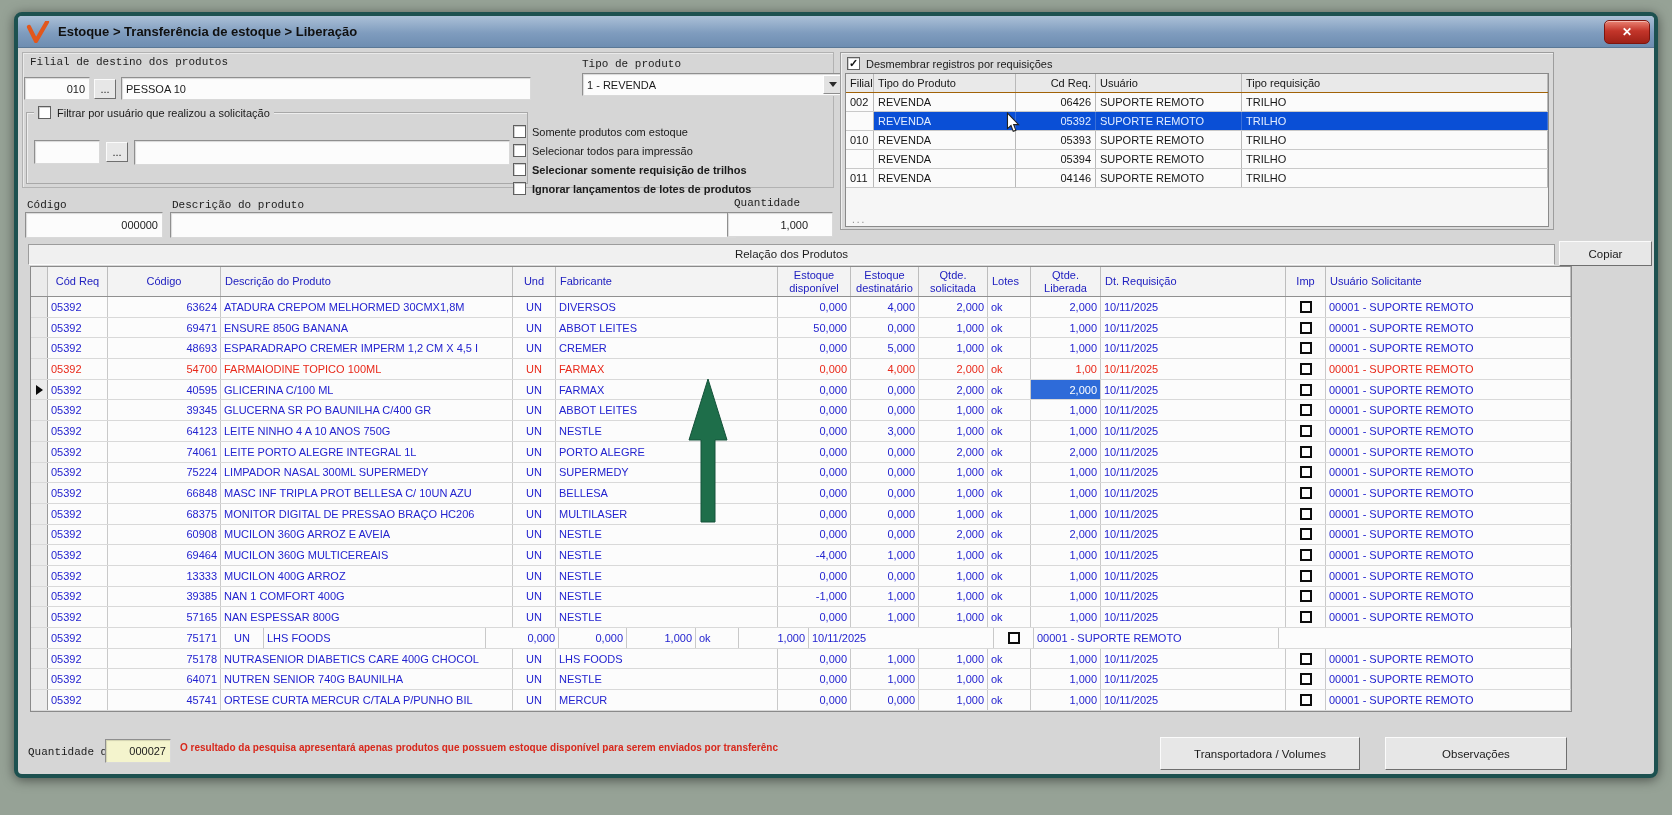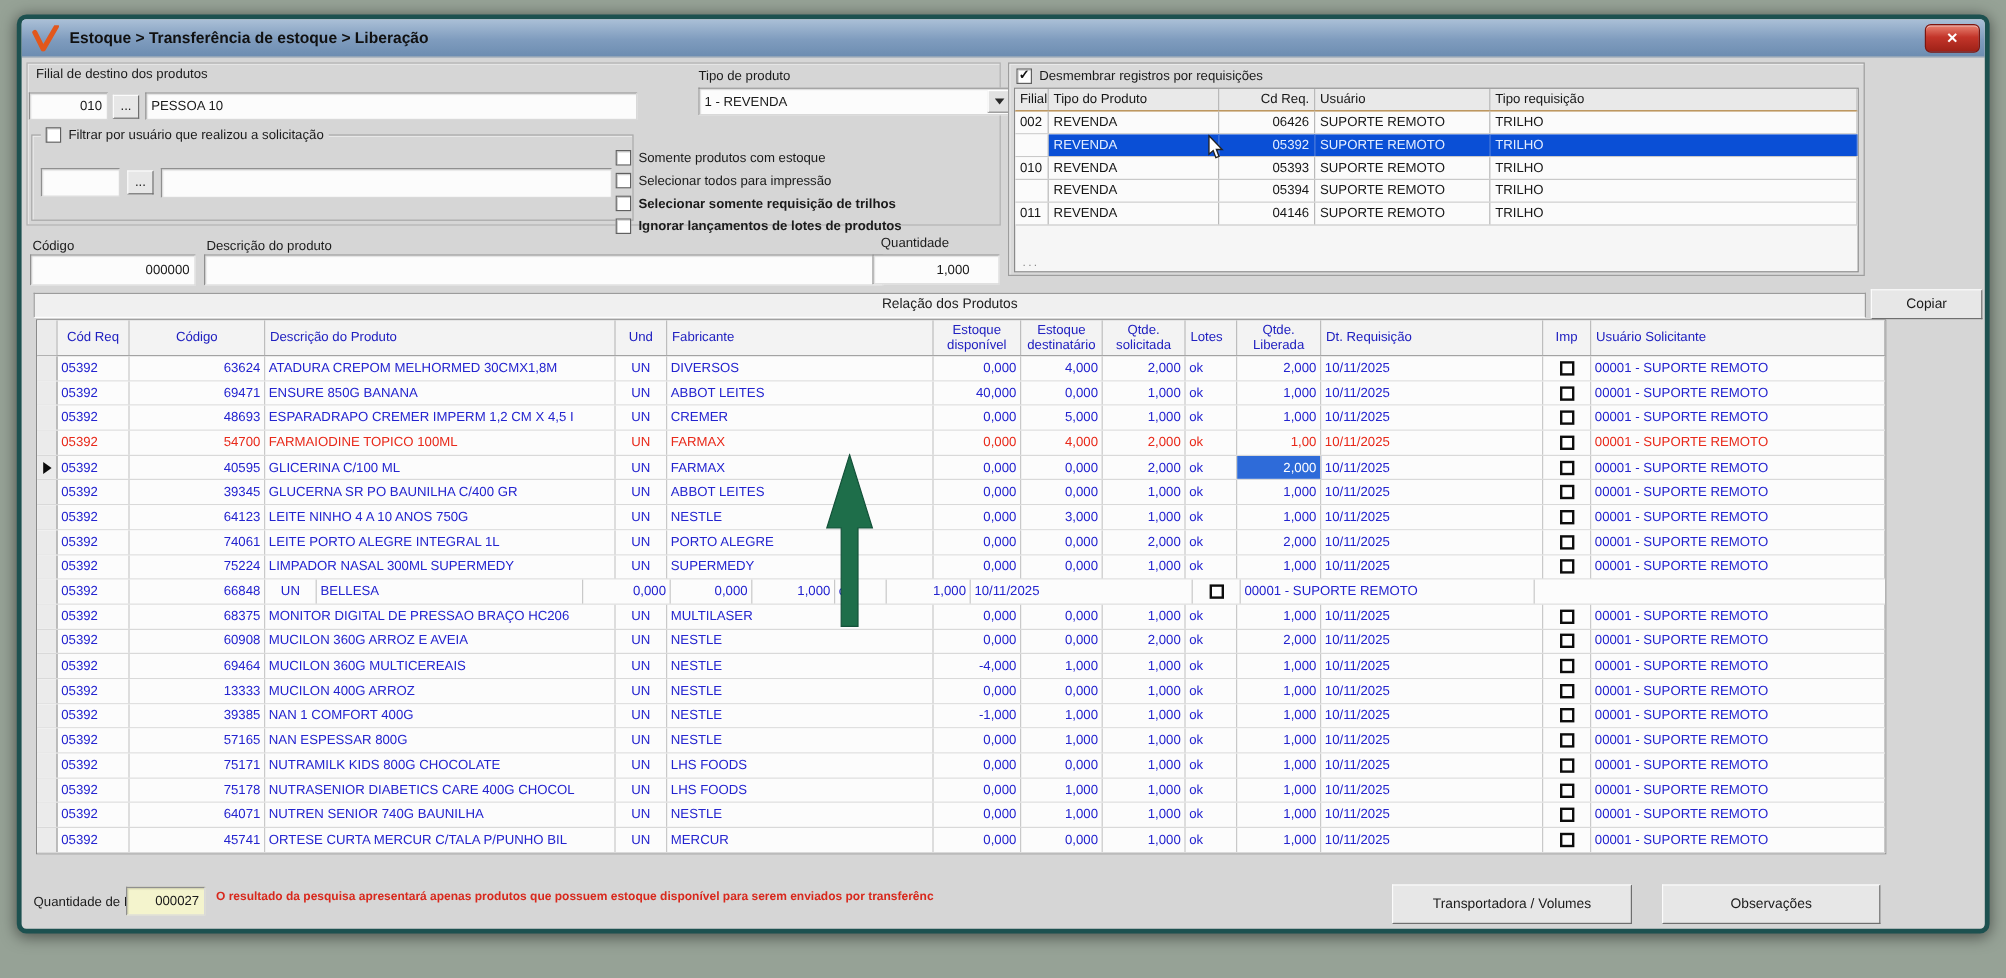--- a/index.html
+++ b/index.html
@@ -22,21 +22,21 @@
   .title { font-weight:bold; font-size:13px; color:#101010; margin-left:8px; }
   .close-btn {
     position:absolute; right:4px; top:4px; width:46px; height:24px;
     background:linear-gradient(#ea8373,#c3352a 45%,#9e2117);
     border:1px solid #7e150e; border-radius:5px;
     color:#fff; font-weight:bold; font-size:12px; text-align:center; line-height:22px;
     box-shadow:inset 0 1px 0 rgba(255,255,255,.45); cursor:default;
   }
   .content { position:absolute; left:0; right:0; top:32px; bottom:0; }
 
-  .lbl { position:absolute; white-space:nowrap; color:#1c1c1c; }
+  .lbl { position:absolute; white-space:nowrap; color:#1c1c1c;font-family:Liberation Mono, monospace; }
   .panel-border { position:absolute; border:1px solid #b2b2b2; box-shadow:inset 1px 1px 0 #eaeaea; }
   .inp {
     position:absolute; background:#fcfcfc;
     border:1px solid #8f8f8f; border-right-color:#d9d9d9; border-bottom-color:#d9d9d9;
     box-shadow:inset 1px 1px 1px rgba(0,0,0,.14);
     padding:0 4px; display:flex; align-items:center; white-space:nowrap; overflow:hidden;
   }
   .inp.right { justify-content:flex-end; }
   .btn3d {
     position:absolute; background:#e7e7e7; text-align:center;
@@ -284,21 +284,21 @@
             </div>
             <div class="pcell" style="width: 245px;">00001 - SUPORTE REMOTO</div>
           </div>
           <div class="prow">
             <div class="pcell marker" style="width: 17px;"></div>
             <div class="pcell" style="width: 60px;">05392</div>
             <div class="pcell num" style="width: 113px;">69471</div>
             <div class="pcell" style="width: 292px;">ENSURE 850G BANANA</div>
             <div class="pcell ctr" style="width: 43px;">UN</div>
             <div class="pcell" style="width: 222px;">ABBOT LEITES</div>
-            <div class="pcell num" style="width: 73px;">40,000</div>
+            <div class="pcell num" style="width: 73px;">50,000</div>
             <div class="pcell num" style="width: 68px;">0,000</div>
             <div class="pcell num" style="width: 69px;">1,000</div>
             <div class="pcell" style="width: 43px;">ok</div>
             <div class="pcell num" style="width: 70px;">1,000</div>
             <div class="pcell" style="width: 185px;">10/11/2025</div>
             <div class="pcell ctr" style="width: 40px;">
               <div class="imp-box"></div>
             </div>
             <div class="pcell" style="width: 245px;">00001 - SUPORTE REMOTO</div>
           </div>
@@ -427,20 +427,21 @@
             <div class="pcell" style="width: 185px;">10/11/2025</div>
             <div class="pcell ctr" style="width: 40px;">
               <div class="imp-box"></div>
             </div>
             <div class="pcell" style="width: 245px;">00001 - SUPORTE REMOTO</div>
           </div>
           <div class="prow">
             <div class="pcell marker" style="width: 17px;"></div>
             <div class="pcell" style="width: 60px;">05392</div>
             <div class="pcell num" style="width: 113px;">66848</div>
+            <div class="pcell" style="width: 292px;">MASC INF TRIPLA PROT BELLESA C/ 10UN AZU</div>
             <div class="pcell ctr" style="width: 43px;">UN</div>
             <div class="pcell" style="width: 222px;">BELLESA</div>
             <div class="pcell num" style="width: 73px;">0,000</div>
             <div class="pcell num" style="width: 68px;">0,000</div>
             <div class="pcell num" style="width: 69px;">1,000</div>
             <div class="pcell" style="width: 43px;">ok</div>
             <div class="pcell num" style="width: 70px;">1,000</div>
             <div class="pcell" style="width: 185px;">10/11/2025</div>
             <div class="pcell ctr" style="width: 40px;">
               <div class="imp-box"></div>
@@ -552,21 +553,20 @@
             <div class="pcell" style="width: 185px;">10/11/2025</div>
             <div class="pcell ctr" style="width: 40px;">
               <div class="imp-box"></div>
             </div>
             <div class="pcell" style="width: 245px;">00001 - SUPORTE REMOTO</div>
           </div>
           <div class="prow">
             <div class="pcell marker" style="width: 17px;"></div>
             <div class="pcell" style="width: 60px;">05392</div>
             <div class="pcell num" style="width: 113px;">75171</div>
-            <div class="pcell" style="width: 292px;">NUTRAMILK KIDS 800G CHOCOLATE</div>
             <div class="pcell ctr" style="width: 43px;">UN</div>
             <div class="pcell" style="width: 222px;">LHS FOODS</div>
             <div class="pcell num" style="width: 73px;">0,000</div>
             <div class="pcell num" style="width: 68px;">0,000</div>
             <div class="pcell num" style="width: 69px;">1,000</div>
             <div class="pcell" style="width: 43px;">ok</div>
             <div class="pcell num" style="width: 70px;">1,000</div>
             <div class="pcell" style="width: 185px;">10/11/2025</div>
             <div class="pcell ctr" style="width: 40px;">
               <div class="imp-box"></div>

